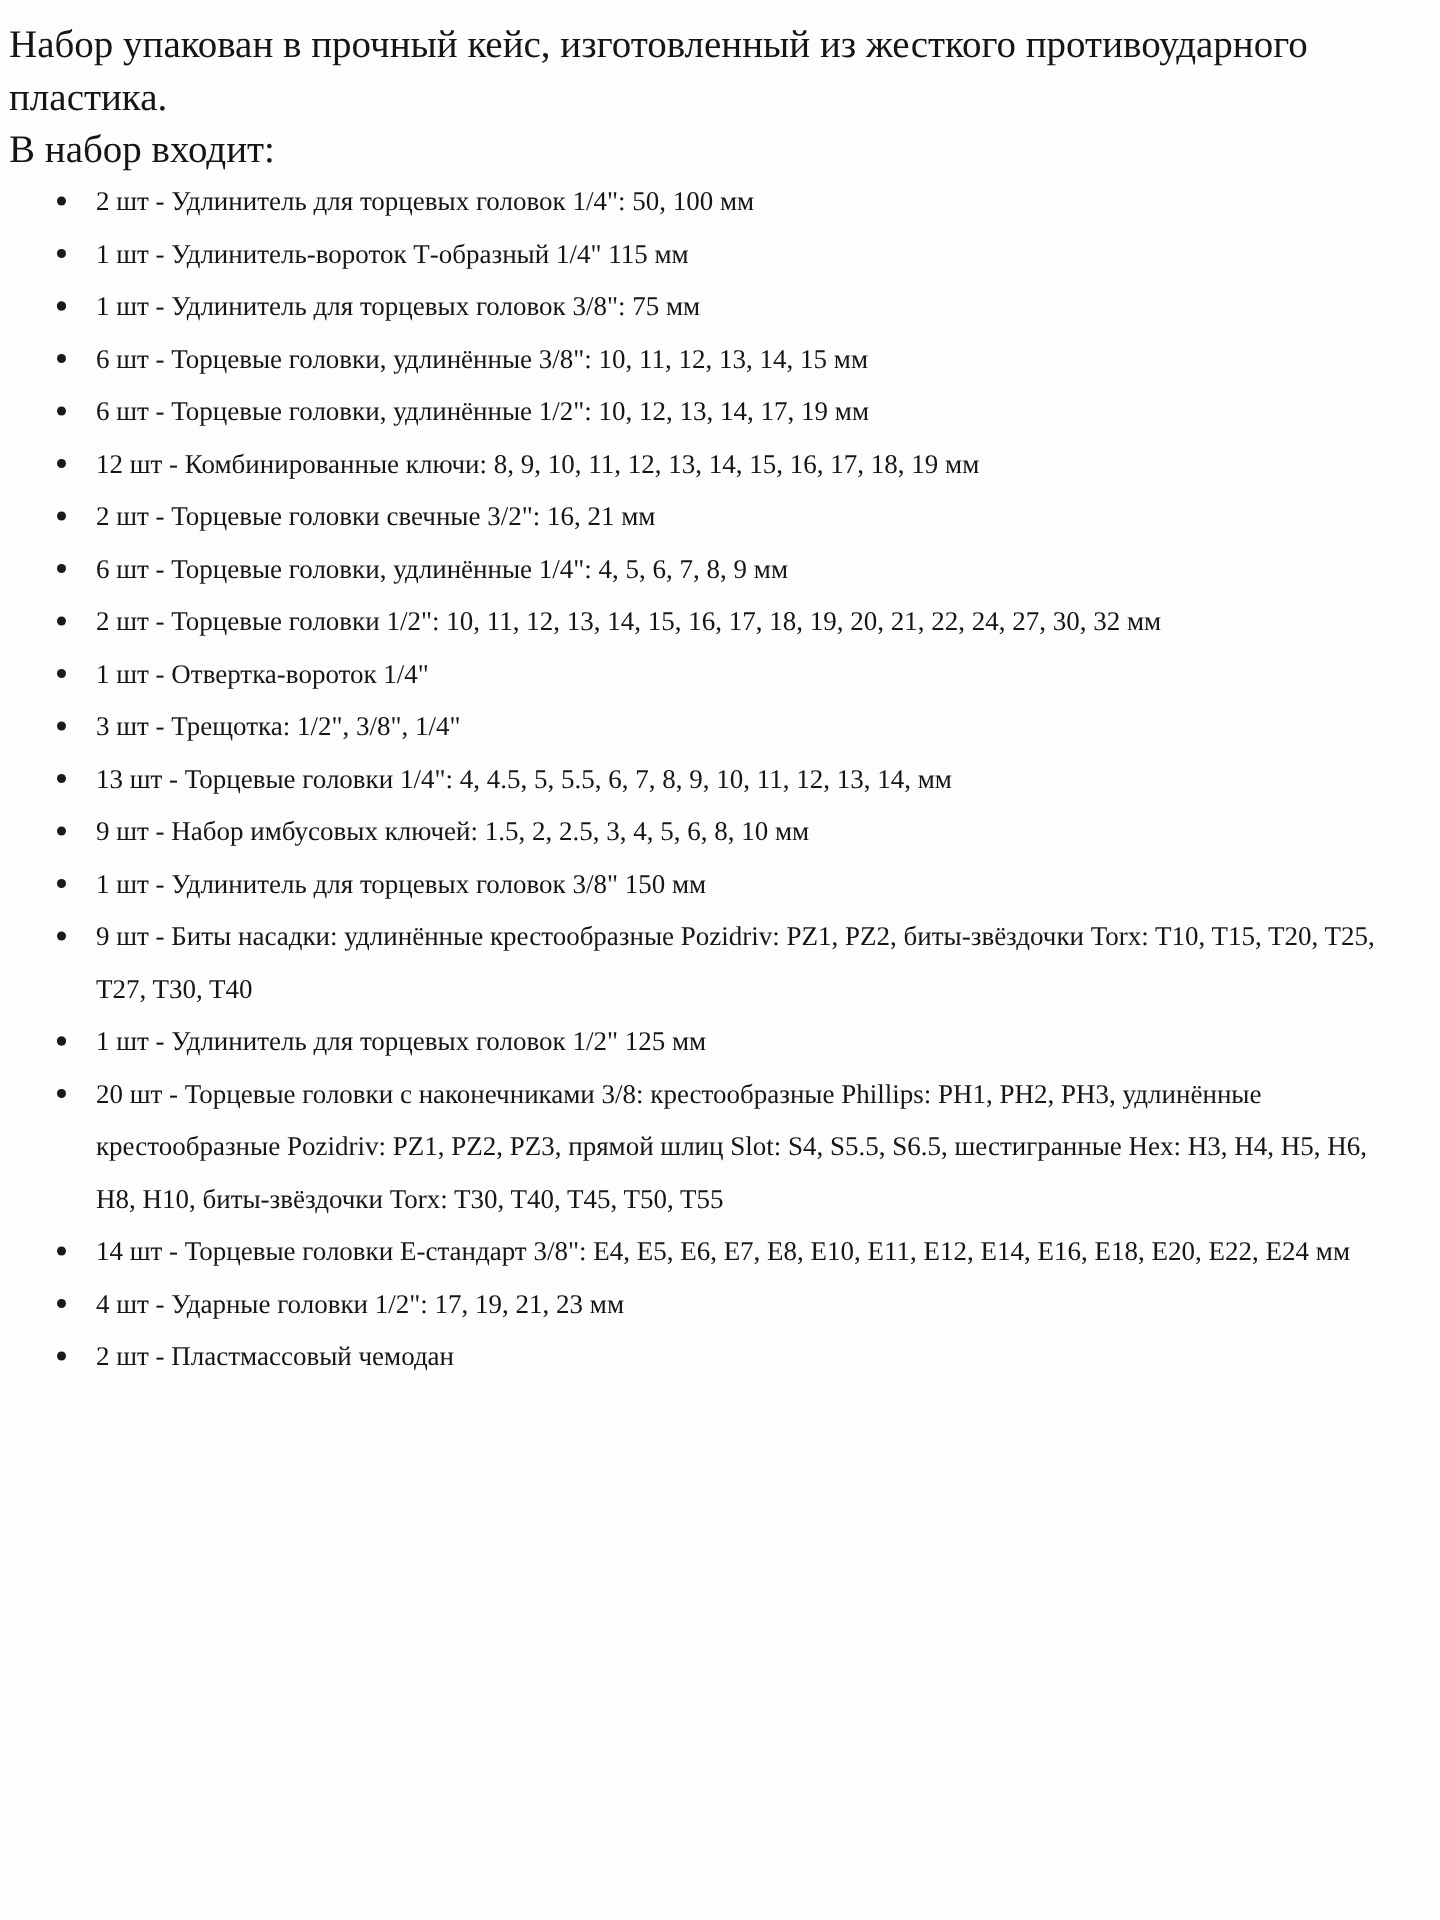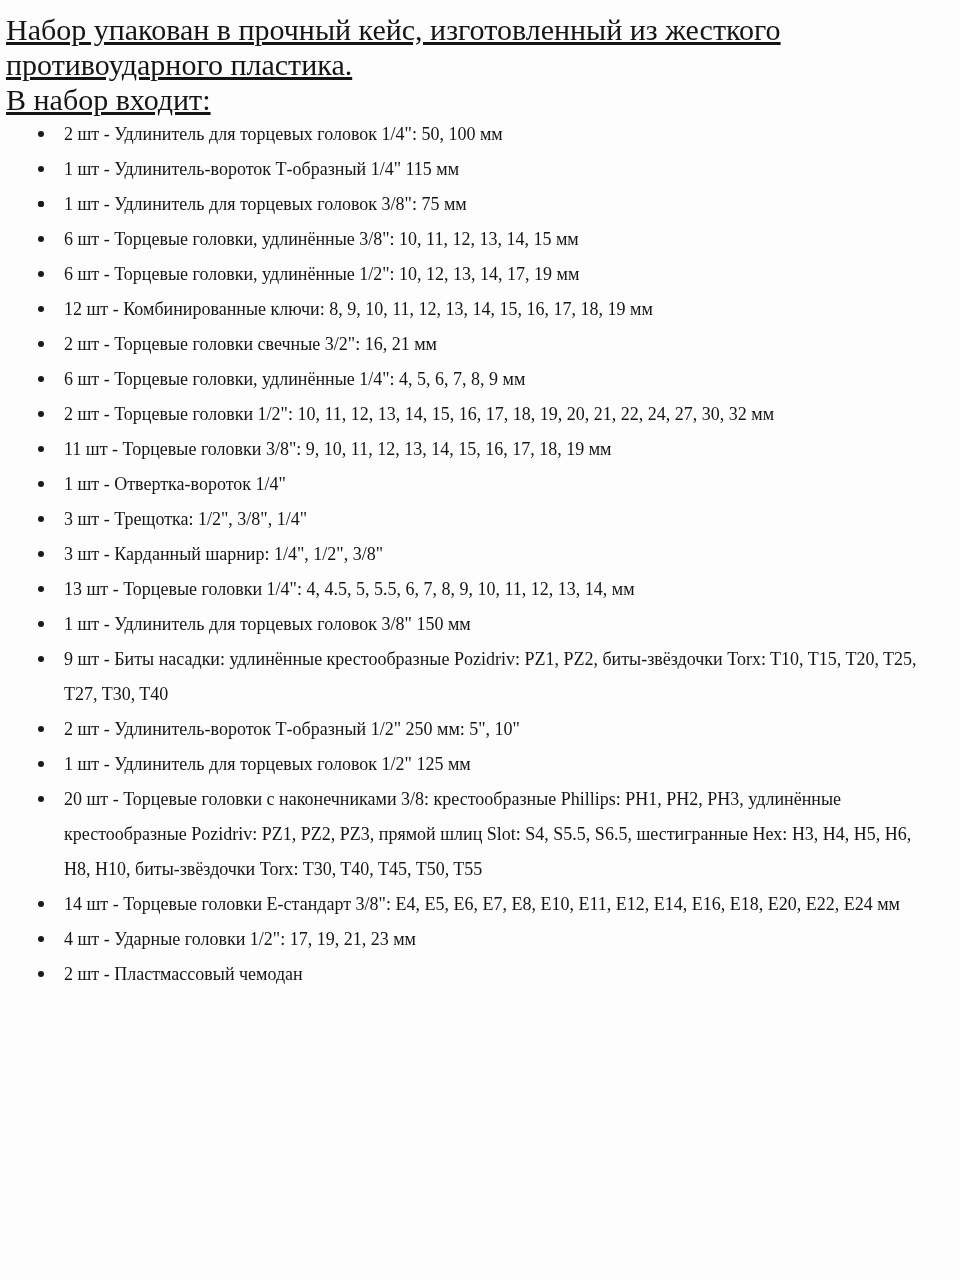--- a/index.html
+++ b/index.html
@@ -11,23 +11,22 @@
     height: 1280px;
     overflow: hidden;
     font-family: "Liberation Serif", "DejaVu Serif", serif;
     color: #151515;
   }
   .page {
     padding: 12px 10px 0 6px;
   }
   .intro,
   .list-header {
-    font-size: 30px;
+    font-size: 26px;
     line-height: 35px;
-    text-decoration: underline;
   }
   .items {
     list-style: none;
   }
   .item {
     position: relative;
     font-size: 18px;
     line-height: 35px;
     padding-left: 58px;
     padding-right: 26px;
@@ -95,59 +94,54 @@
       <li class="item">
         <span class="bullet"></span>
         <span class="item-text">6 шт - Торцевые головки, удлинённые 1/4": 4, 5, 6, 7, 8, 9 мм</span>
       </li>
 
       <li class="item">
         <span class="bullet"></span>
         <span class="item-text">2 шт - Торцевые головки 1/2": 10, 11, 12, 13, 14, 15, 16, 17, 18, 19, 20, 21, 22, 24, 27, 30, 32 мм</span>
       </li>
 
-      <li class="item">
-        <span class="bullet"></span>
-        <span class="item-text">11 шт - Торцевые головки 3/8": 9, 10, 11, 12, 13, 14, 15, 16, 17, 18, 19 мм</span>
-      </li>
 
       <li class="item">
         <span class="bullet"></span>
         <span class="item-text">1 шт - Отвертка-вороток 1/4"</span>
       </li>
 
       <li class="item">
         <span class="bullet"></span>
         <span class="item-text">3 шт - Трещотка: 1/2", 3/8", 1/4"</span>
       </li>
 
-      <li class="item">
-        <span class="bullet"></span>
-        <span class="item-text">3 шт - Карданный шарнир: 1/4", 1/2", 3/8"</span>
-      </li>
 
       <li class="item">
         <span class="bullet"></span>
         <span class="item-text">13 шт - Торцевые головки 1/4": 4, 4.5, 5, 5.5, 6, 7, 8, 9, 10, 11, 12, 13, 14, мм</span>
       </li>
 
+      <li class="item">
+        <span class="bullet"></span>
+        <span class="item-text">9 шт - Набор имбусовых ключей: 1.5, 2, 2.5, 3, 4, 5, 6, 8, 10 мм</span>
+      </li>
 
       <li class="item">
         <span class="bullet"></span>
         <span class="item-text">1 шт - Удлинитель для торцевых головок 3/8" 150 мм</span>
       </li>
 
       <li class="item">
         <span class="bullet"></span>
         <span class="item-text">9 шт - Биты насадки: удлинённые крестообразные Pozidriv: PZ1, PZ2, биты-звёздочки Torx: T10, T15, T20, T25, T27, T30, T40</span>
       </li>
 
       <li class="item">
         <span class="bullet"></span>
-        <span class="item-text">2 шт - Удлинитель-вороток Т-образный 1/2" 250 мм: 5", 10"</span>
       </li>
 
       <li class="item">
         <span class="bullet"></span>
         <span class="item-text">1 шт - Удлинитель для торцевых головок 1/2" 125 мм</span>
       </li>
 
       <li class="item">
         <span class="bullet"></span>
         <span class="item-text">20 шт - Торцевые головки с наконечниками 3/8: крестообразные Phillips: PH1, PH2, PH3, удлинённые крестообразные Pozidriv: PZ1, PZ2, PZ3, прямой шлиц Slot: S4, S5.5, S6.5, шестигранные Hex: H3, H4, H5, H6, H8, H10, биты-звёздочки Torx: T30, T40, T45, T50, T55</span>

